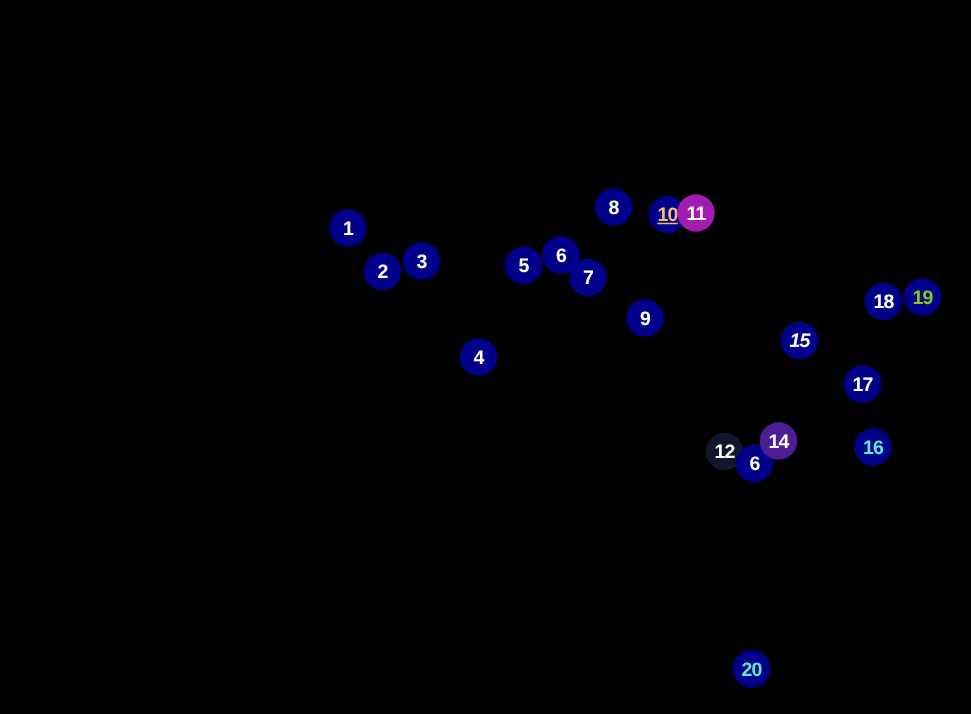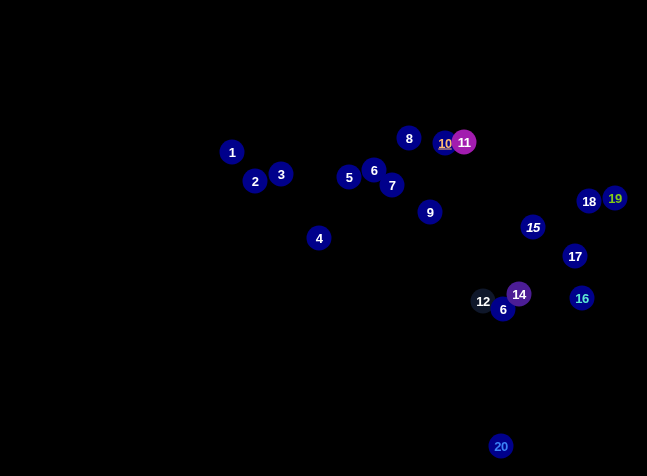--- a/index.html
+++ b/index.html
@@ -50,15 +50,15 @@
       <div class="som-marker" style="left: 445px; top: 143px; width: 25px; height: 25px; background: rgb(0, 0, 139); color: #fdba74; text-decoration: underline;">10</div>
       <div class="som-marker" style="left: 464px; top: 142px; width: 25px; height: 25px; background: #a21caf; color: rgb(255, 255, 255);">11</div>
       <div class="som-marker" style="left: 483px; top: 301px; width: 25px; height: 25px; background: #0f172a; color: rgb(255, 255, 255);">12</div>
       <div class="som-marker" style="left: 503px; top: 309px; width: 25px; height: 25px; background: rgb(0, 0, 139); color: rgb(255, 255, 255);">6</div>
       <div class="som-marker" style="left: 519px; top: 294px; width: 25px; height: 25px; background: #4c1d95; color: rgb(255, 255, 255);">14</div>
       <div class="som-marker" style="left: 533px; top: 227px; width: 25px; height: 25px; background: rgb(0, 0, 139); color: rgb(255, 255, 255); font-style: italic;">15</div>
       <div class="som-marker" style="left: 557px; top: 298px; width: 25px; height: 25px; background: rgb(0, 0, 139); color: #5eead4; margin-left: 25px;">16</div>
       <div class="som-marker" style="left: 575px; top: 256px; width: 25px; height: 25px; background: rgb(0, 0, 139); color: rgb(255, 255, 255);">17</div>
       <div class="som-marker" style="left: 589px; top: 201px; width: 25px; height: 25px; background: rgb(0, 0, 139); color: #ffffff;">18</div>
       <div class="som-marker" style="left: 615px; top: 198px; width: 25px; height: 25px; background: rgb(0, 0, 139); color: #84cc16;">19</div>
-      <div class="som-marker" style="left: 501px; top: 446px; width: 25px; height: 25px; background: rgb(0, 0, 139); color: #3b82f6;">20</div>
+      <div class="som-marker" style="left: 501px; top: 446px; width: 25px; height: 25px; background: rgb(0, 0, 139); color: #5eead4;">20</div>
     </div>
 </div>
 
 </body></html>

